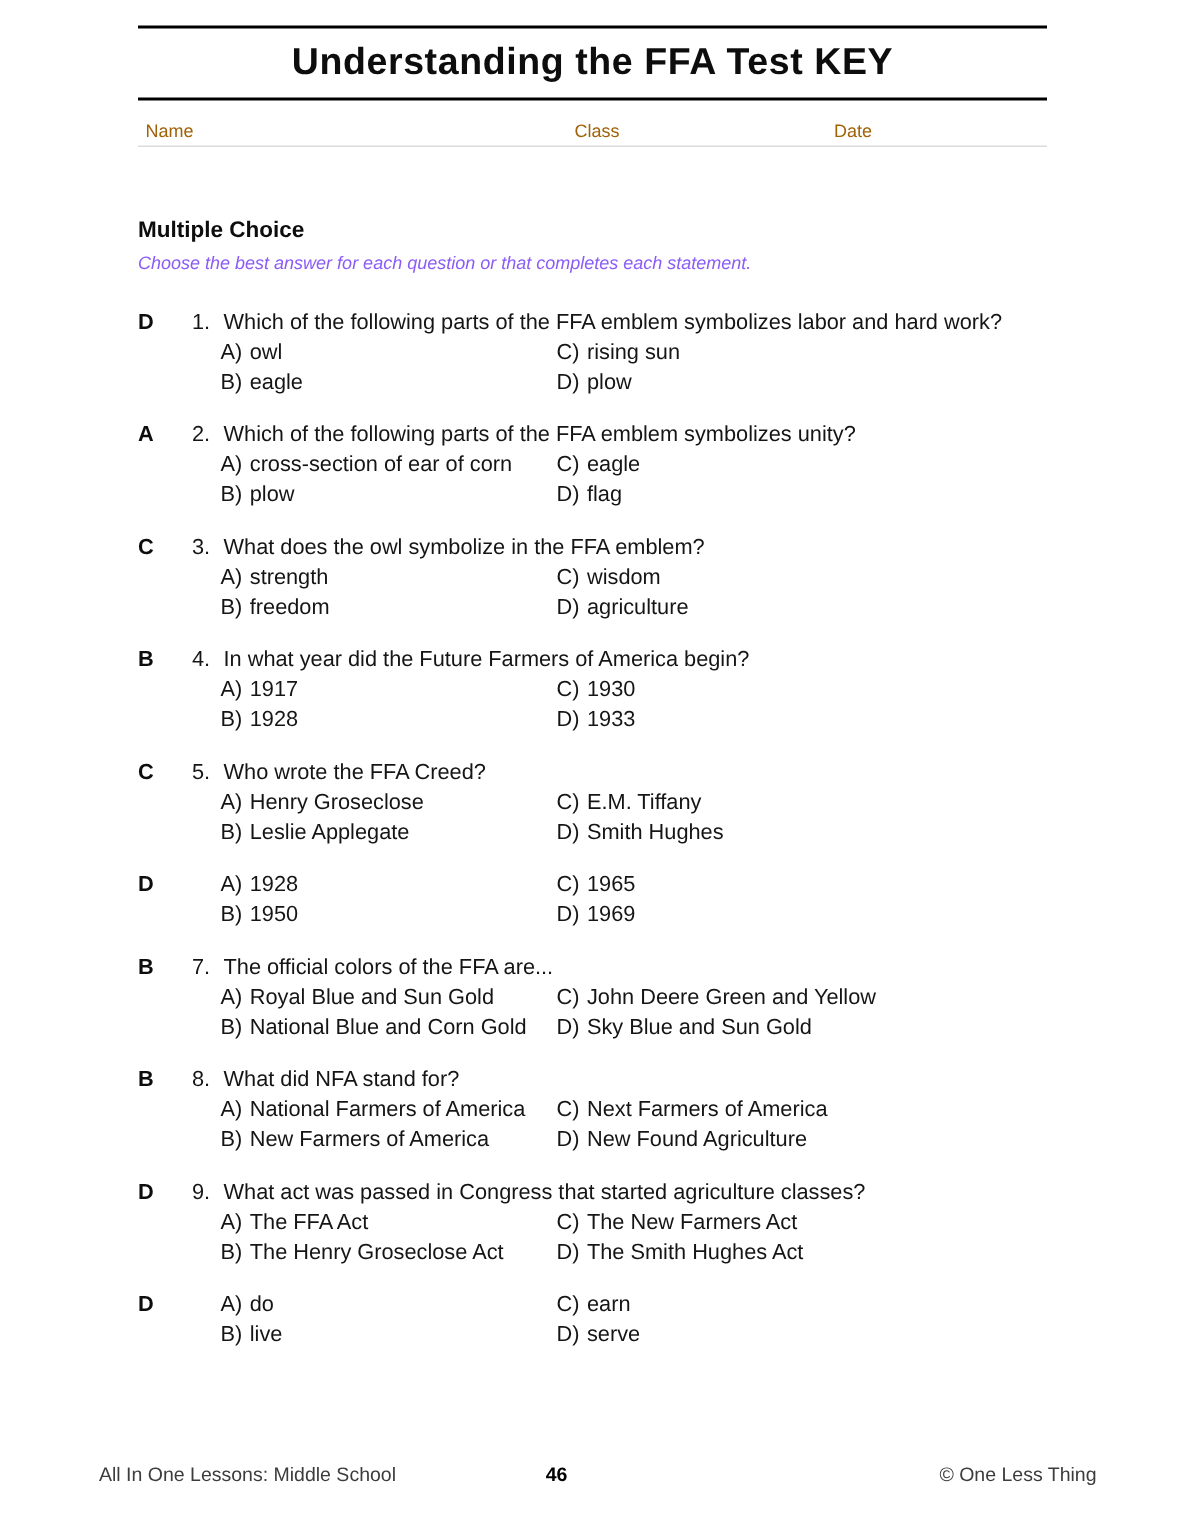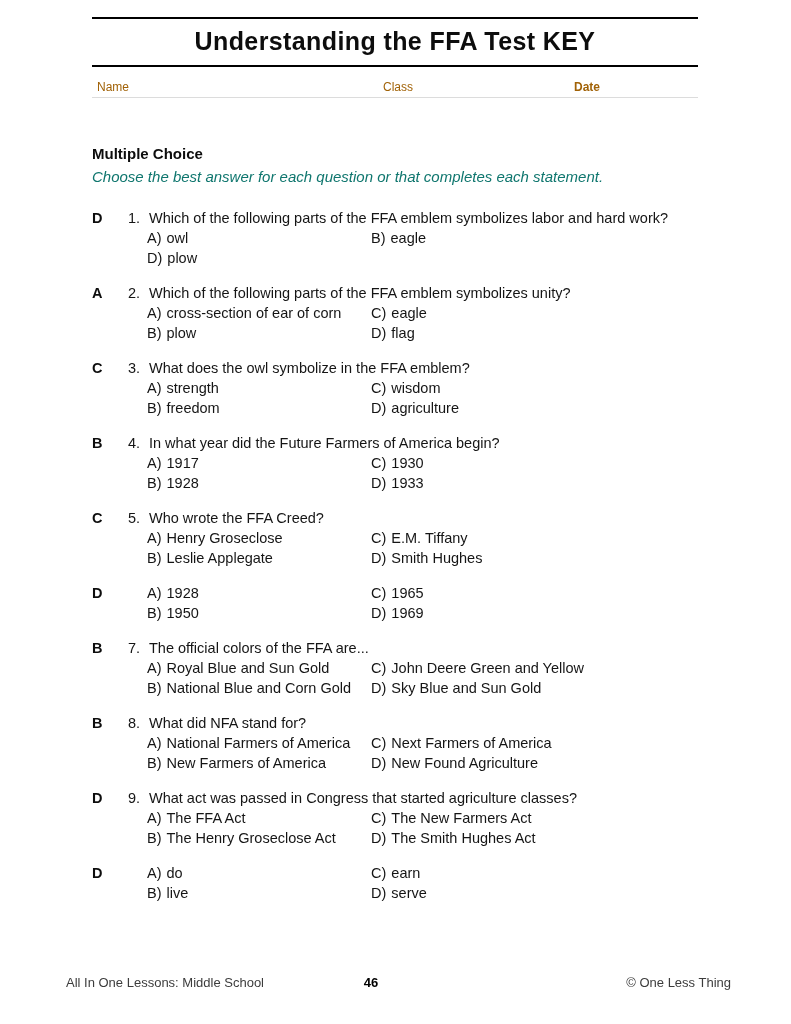--- a/index.html
+++ b/index.html
@@ -22,24 +22,24 @@
   }
 
   .fields-row {
     position: relative; height: 21px; margin-top: 10px;
     font-size: 12px; color: #a16207;
     border-bottom: 1px solid #dcdcdc;
   }
   .fields-row span { position: absolute; top: 3px; }
   .field-name  { left: 5px; }
   .field-class { left: 291px; }
-  .field-date  { left: 482px; font-weight: bold; }
+  .field-date  { left: 464px; }
 
   .mc-heading { margin-top: 47px; font-size: 15px; font-weight: bold; color: #0d0d0d; }
-  .mc-instructions { margin-top: 6px; font-size: 15px; font-style: italic; color: #0f766e; }
+  .mc-instructions { margin-top: 6px; font-size: 12px; font-style: italic; color: #8b5cf6; }
 
   .questions { margin-top: 23px; }
   .q {
     position: relative; padding-left: 36px; margin-bottom: 15px;
     font-size: 14.5px; line-height: 20px; color: #151515;
   }
   .q-ans { position: absolute; left: 0; top: 0; font-weight: bold; color: #0d0d0d; }
   .q-num { display: inline-block; min-width: 21px; }
   .q-opts { margin-left: 19px; display: grid; grid-template-columns: 224px auto; }
   .opt { white-space: nowrap; }
@@ -77,20 +77,21 @@
 
     <div class="questions" id="questions">
   <div class="q">
     <span class="q-ans">D</span>
     <div class="q-main">
       <div class="q-line">
         <span class="q-num">1.</span><span class="q-text">Which of the following parts of the FFA emblem symbolizes labor and hard work?</span>
       </div>
       <div class="q-opts">
         <div class="opt"><span class="opt-label">A)</span><span>owl</span></div>
+        <div class="opt"><span class="opt-label">C)</span><span>rising sun</span></div>
         <div class="opt"><span class="opt-label">B)</span><span>eagle</span></div>
         <div class="opt"><span class="opt-label">D)</span><span>plow</span></div>
       </div>
     </div>
   </div>
 
   <div class="q">
     <span class="q-ans">A</span>
     <div class="q-main">
       <div class="q-line">

